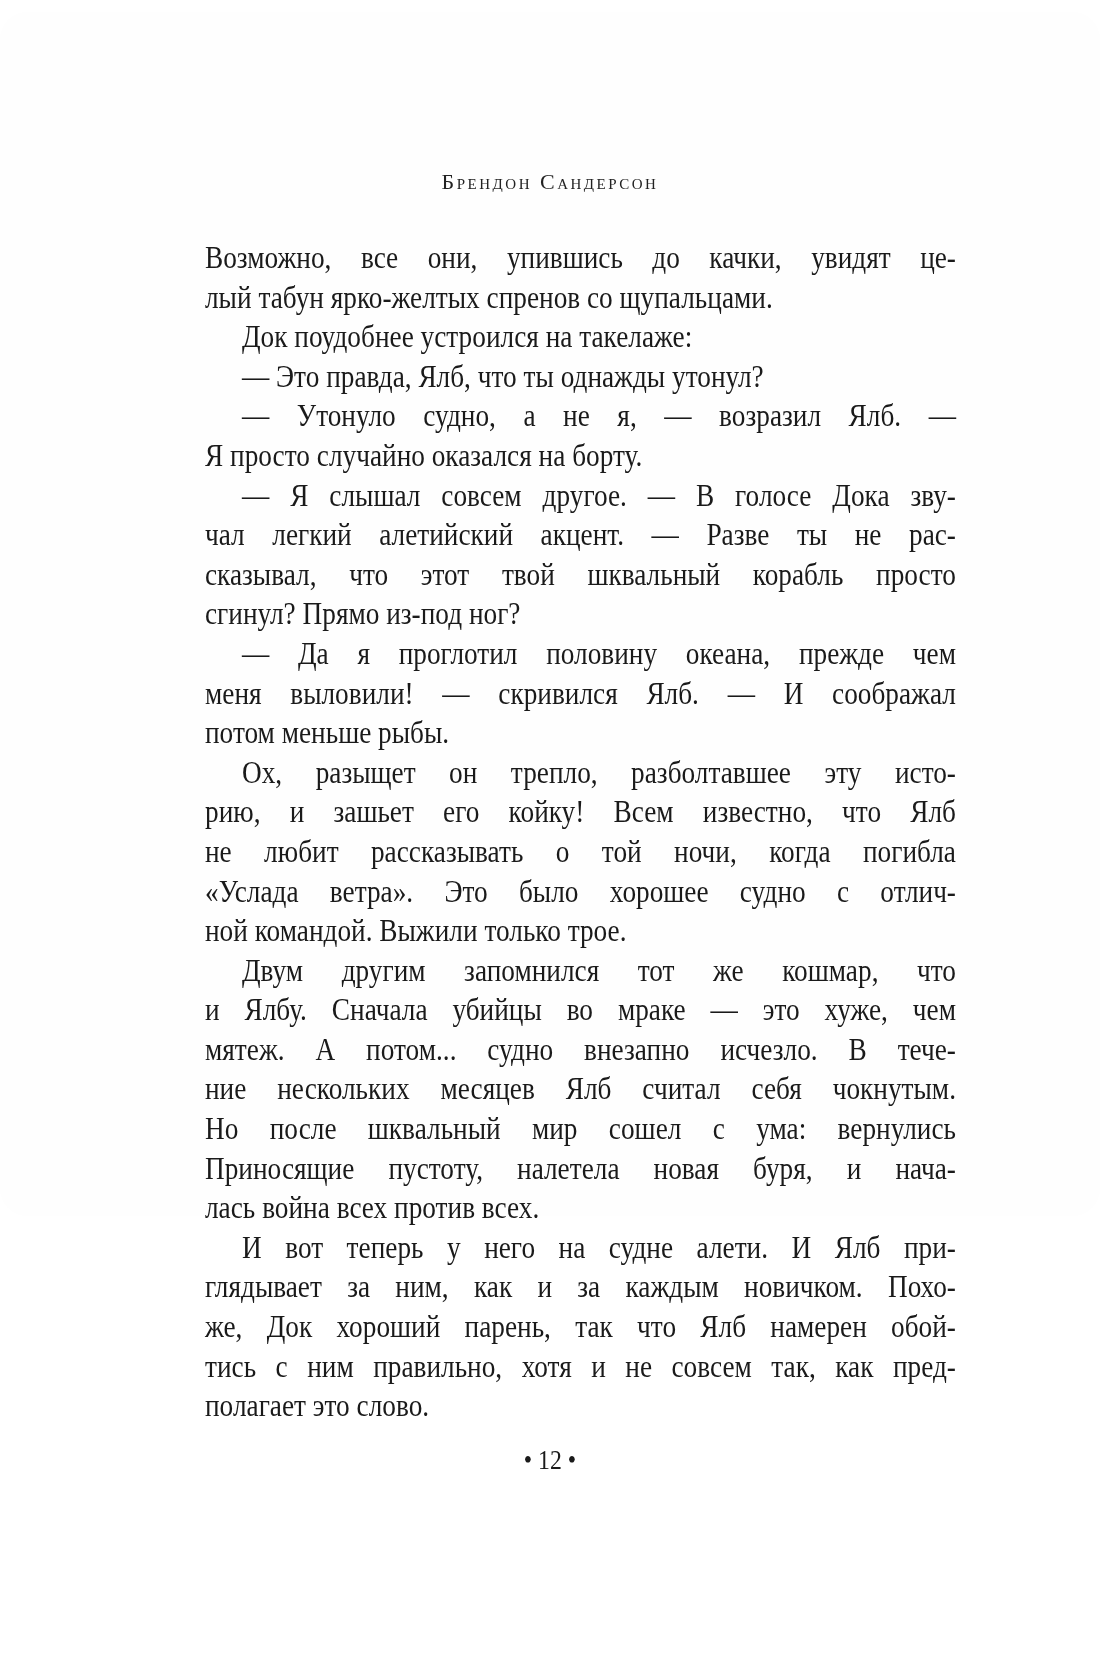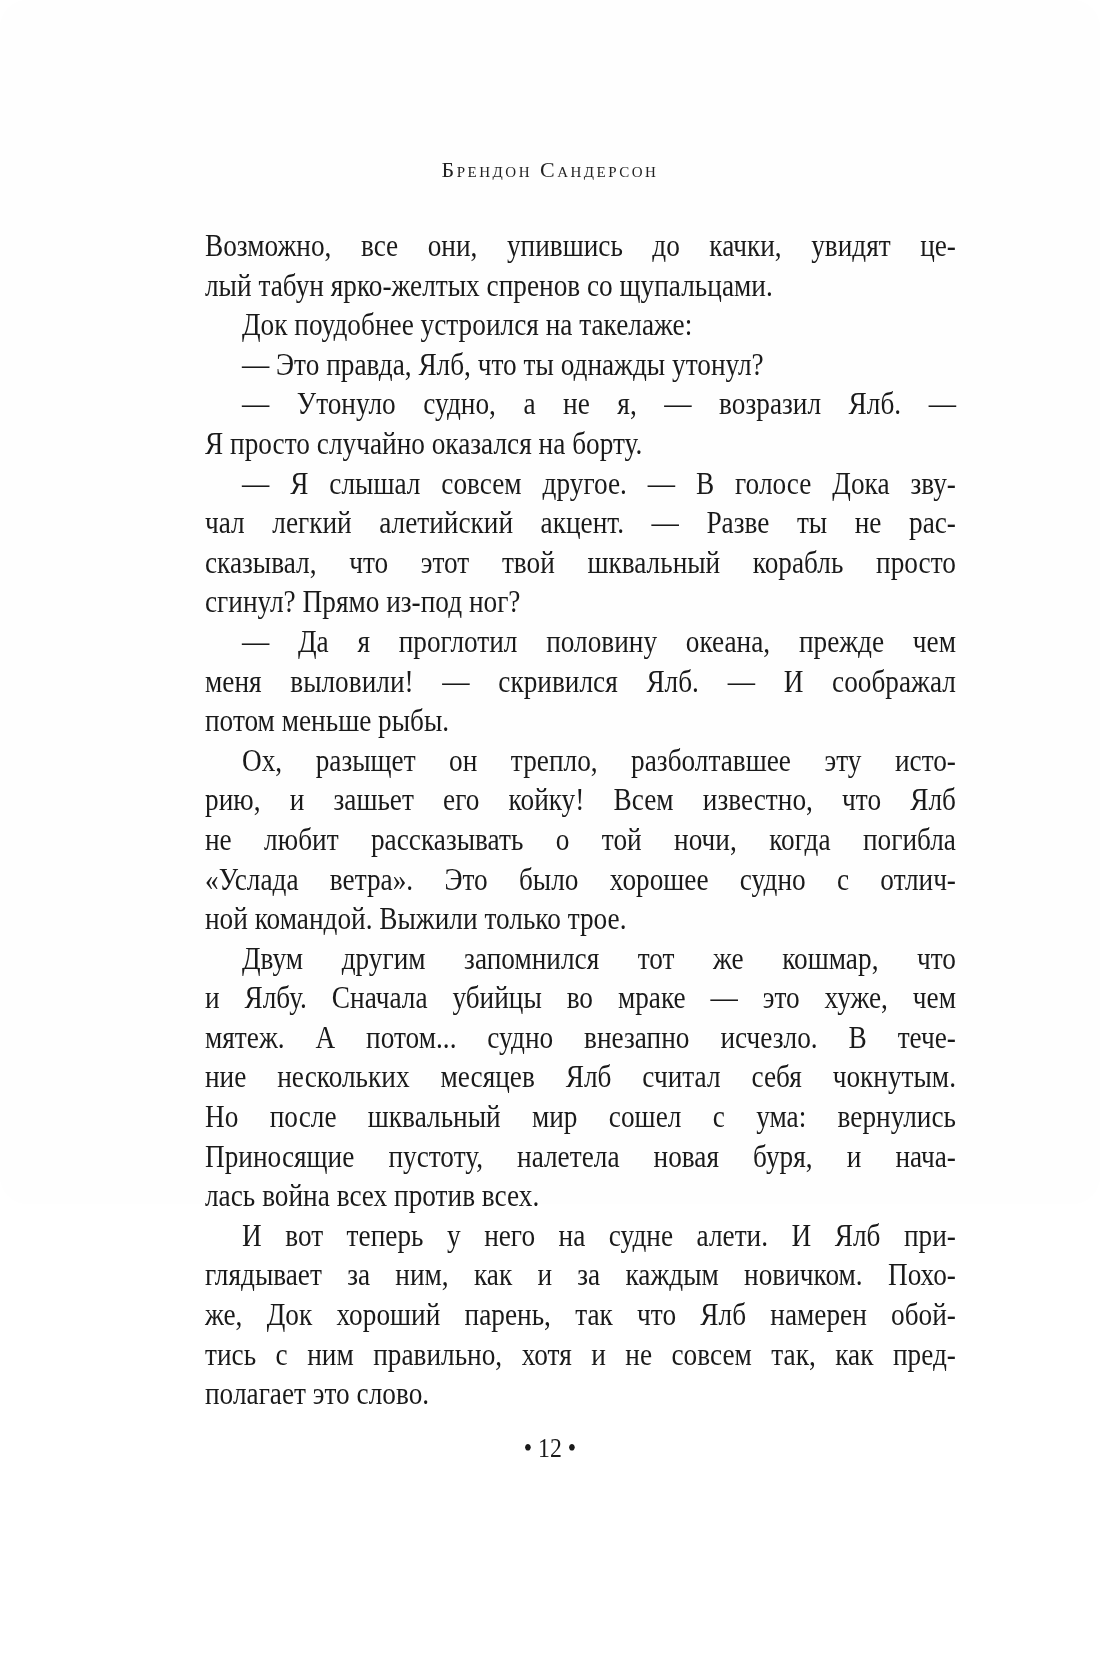--- a/index.html
+++ b/index.html
@@ -1,17 +1,17 @@
 <!DOCTYPE html>
 <html><head>
 <meta charset="utf-8">
 <style>
   html, body { margin: 0; padding: 0; background: #ffffff; }
   body { width: 1100px; height: 1669px; position: relative; overflow: hidden; }
-  .page { position: absolute; left: 0; top: 0; width: 1100px; height: 1204px; background: #fefefe; border-radius: 27px; }
+  .page { position: absolute; left: 0; top: 12px; width: 1100px; height: 1204px; background: #fefefe; border-radius: 27px; }
   .running-head {
     position: absolute; left: 0; top: 157px; width: 1100px; text-align: center;
     font-family: "Liberation Serif", "DejaVu Serif", serif;
     font-size: 22px; letter-spacing: 2.5px; color: #222;
     font-variant: small-caps;
   }
   .body-text {
     position: absolute; left: 205px; top: 226px; width: 751px;
     font-family: "Liberation Serif", "DejaVu Serif", serif;
     font-size: 32.5px; color: #1a1a1a;

